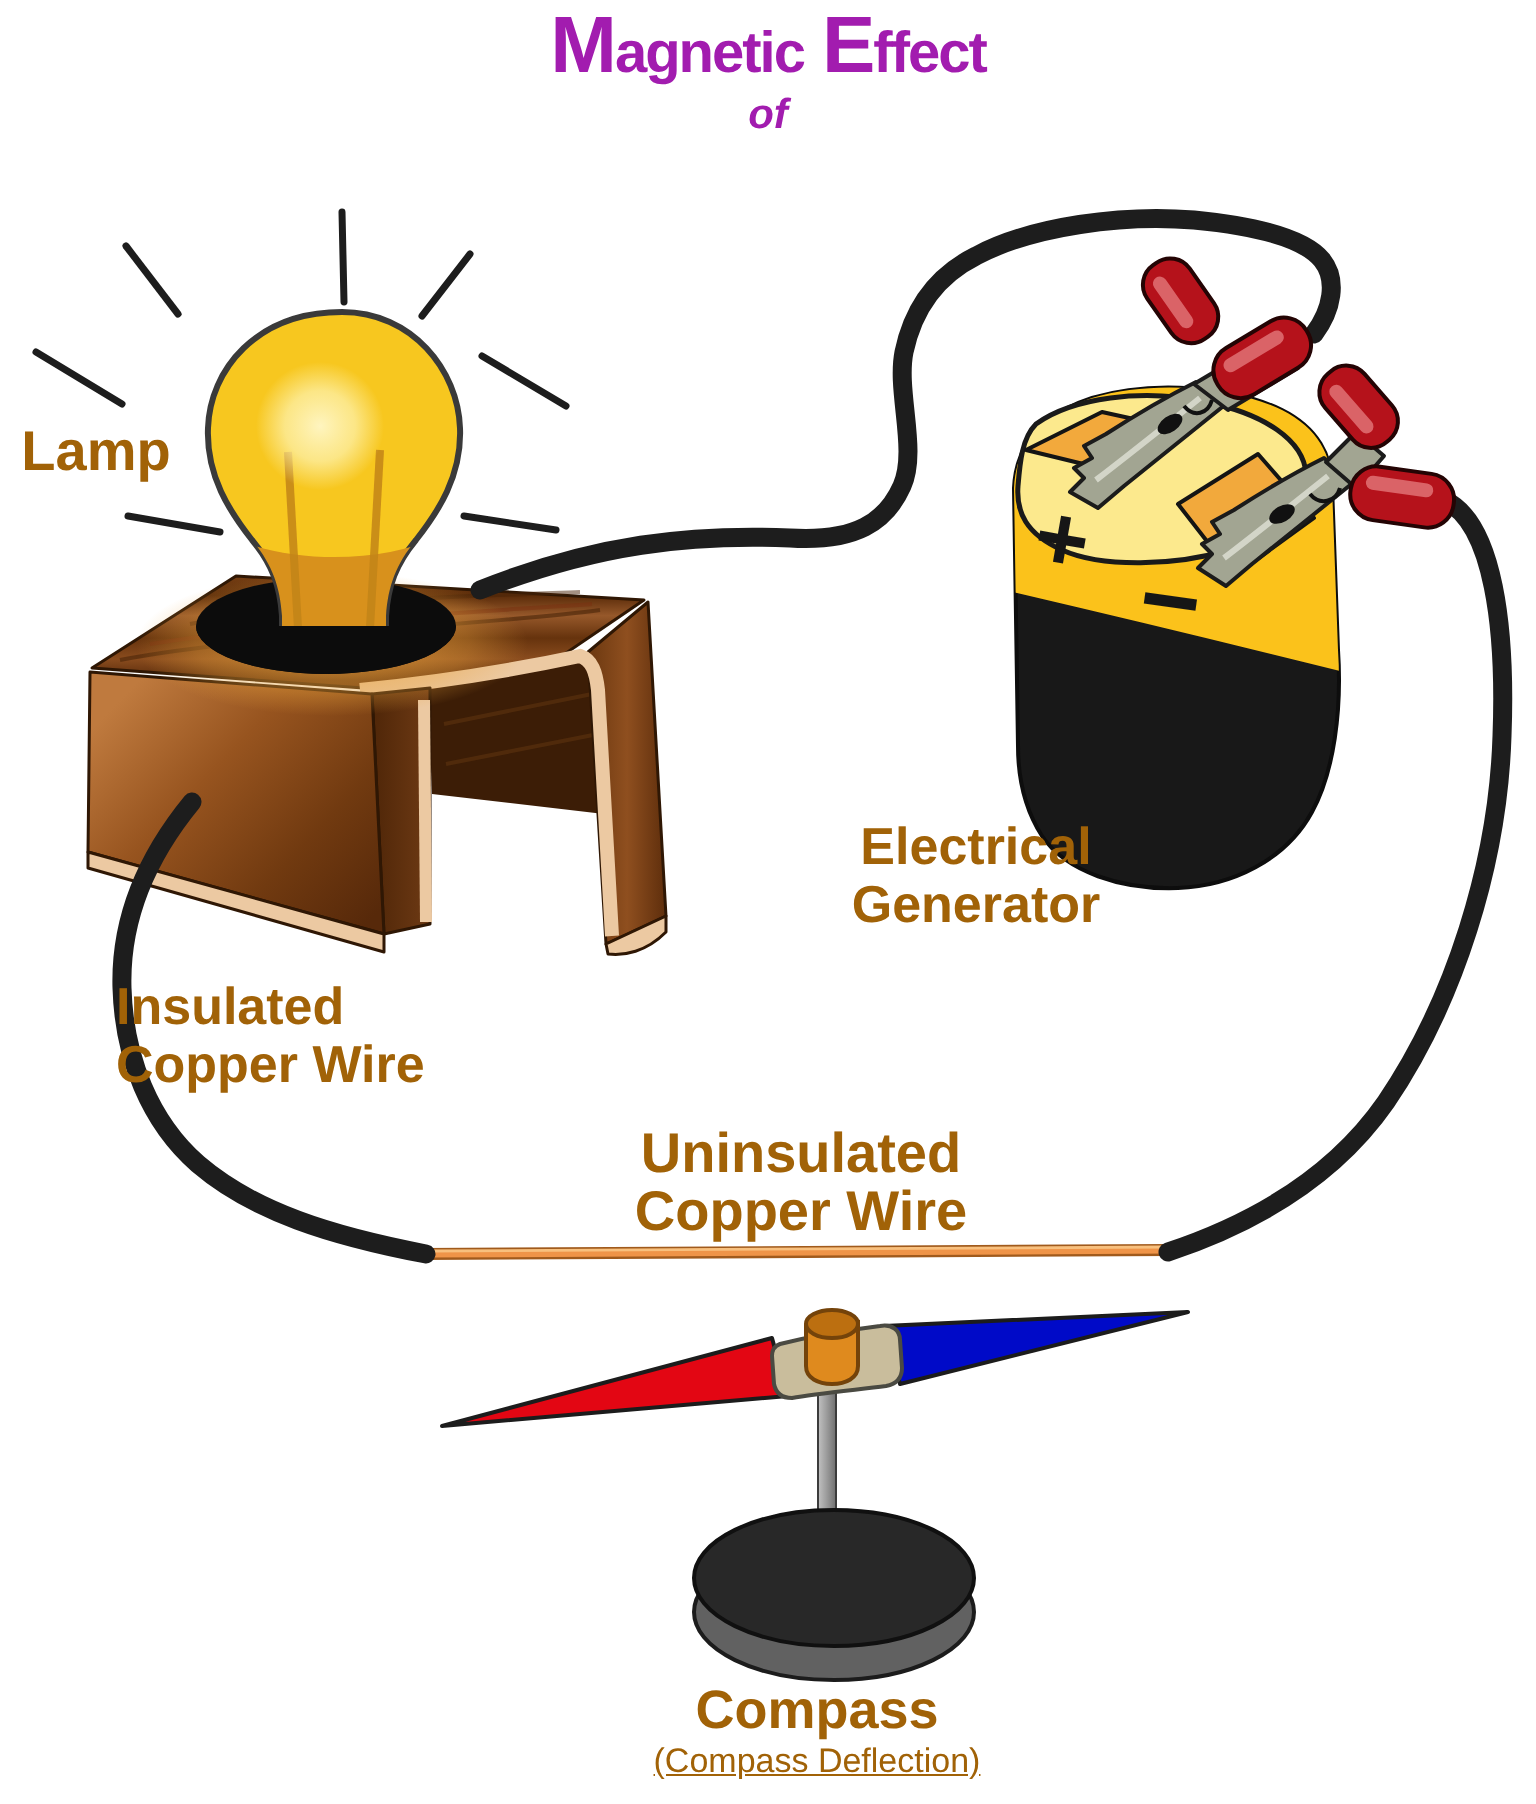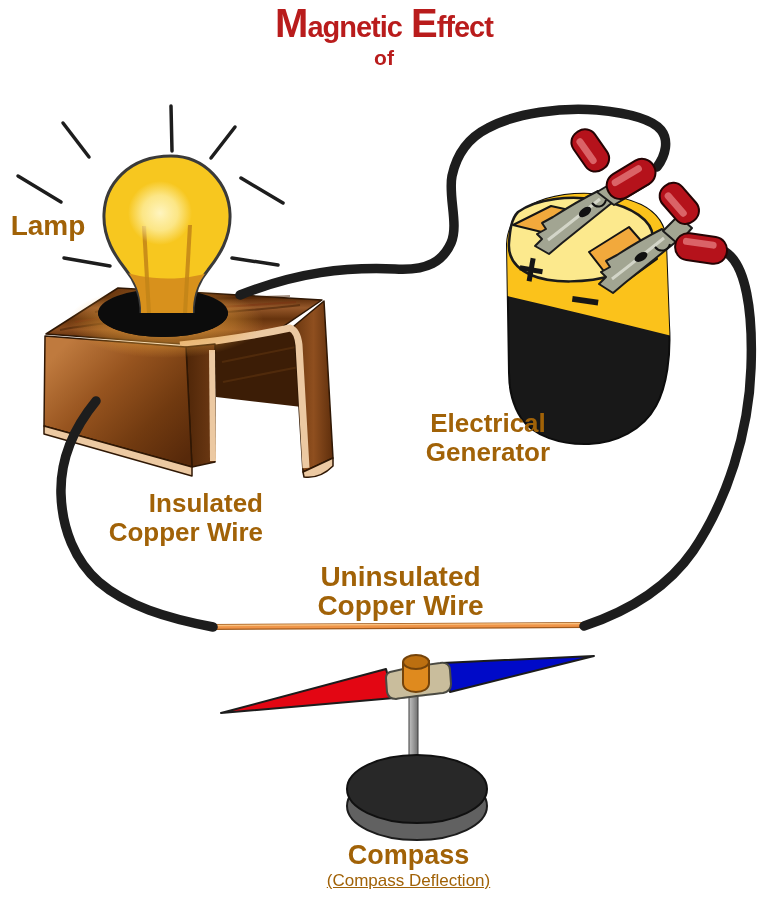--- a/index.html
+++ b/index.html
@@ -4,30 +4,30 @@
 <style>
   html,body { margin:0; padding:0; background:#ffffff; }
   #stage {
     position:relative; width:768px; height:902px; overflow:hidden;
     background:#ffffff; font-family:"Liberation Sans", sans-serif;
   }
   #art { position:absolute; left:0; top:0; }
 
   
   .title { position:absolute; top:6px; left:0; width:768px; text-align:center;
-           color:#b91c1c; font-weight:bold; }
+           color:#a21caf; font-weight:bold; }
   .t-big { font-size:29px; line-height:35px; letter-spacing:-1px; }
   .t-big .cap { font-size:40px; }
-  .t-of  { font-size:21px; line-height:26px; }
+  .t-of  { font-size:21px; line-height:26px;font-style:italic; }
   .wgap { display:inline-block; width:9px; }
 
   .lbl { position:absolute; font-weight:bold; color:#a16207; }
   .lbl-lamp        { left:6px;  top:210px; width:84px;  font-size:28px; text-align:center; }
   .lbl-generator   { left:398px; top:409px; width:180px; font-size:26px; line-height:29px; text-align:center; }
-  .lbl-insulated   { left:58px;  top:489px; width:205px; font-size:26px; line-height:29px; text-align:right; }
+  .lbl-insulated   { left:58px;  top:489px; width:205px; font-size:26px; line-height:29px; text-align:left; }
   .lbl-uninsulated { left:298px; top:562px; width:205px; font-size:28px; line-height:29px; text-align:center; }
   .lbl-compass     { left:306px; top:841px; width:205px; font-size:27px; line-height:29px; text-align:center; }
   .lbl-compass .sub { font-size:17px; font-weight:normal; line-height:19px; margin-top:1px;text-decoration:underline; }
 
   
   .wire   { stroke:var(--wire-black); fill:none; stroke-width:9.5; stroke-linecap:round; }
   .ray    { stroke:var(--wire-black); stroke-width:3.5; stroke-linecap:round; }
   .copper-under { stroke:var(--copper-dark); stroke-width:6; stroke-linecap:round; fill:none; }
   .copper-main  { stroke:var(--copper); stroke-width:3.6; stroke-linecap:round; fill:none; }
   .bulb-glass { fill:var(--bulb-yellow); stroke:#3a3a3a; stroke-width:3; }

